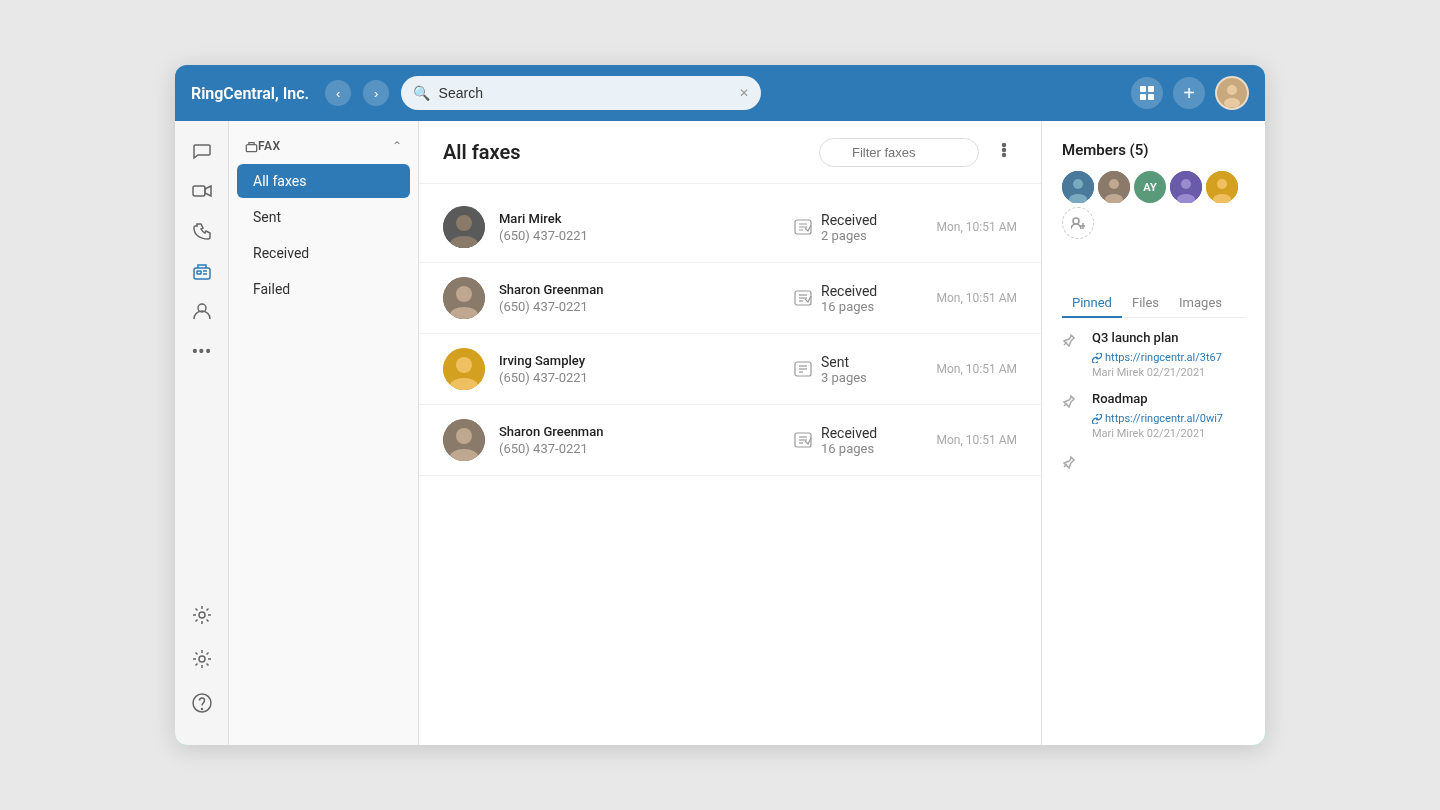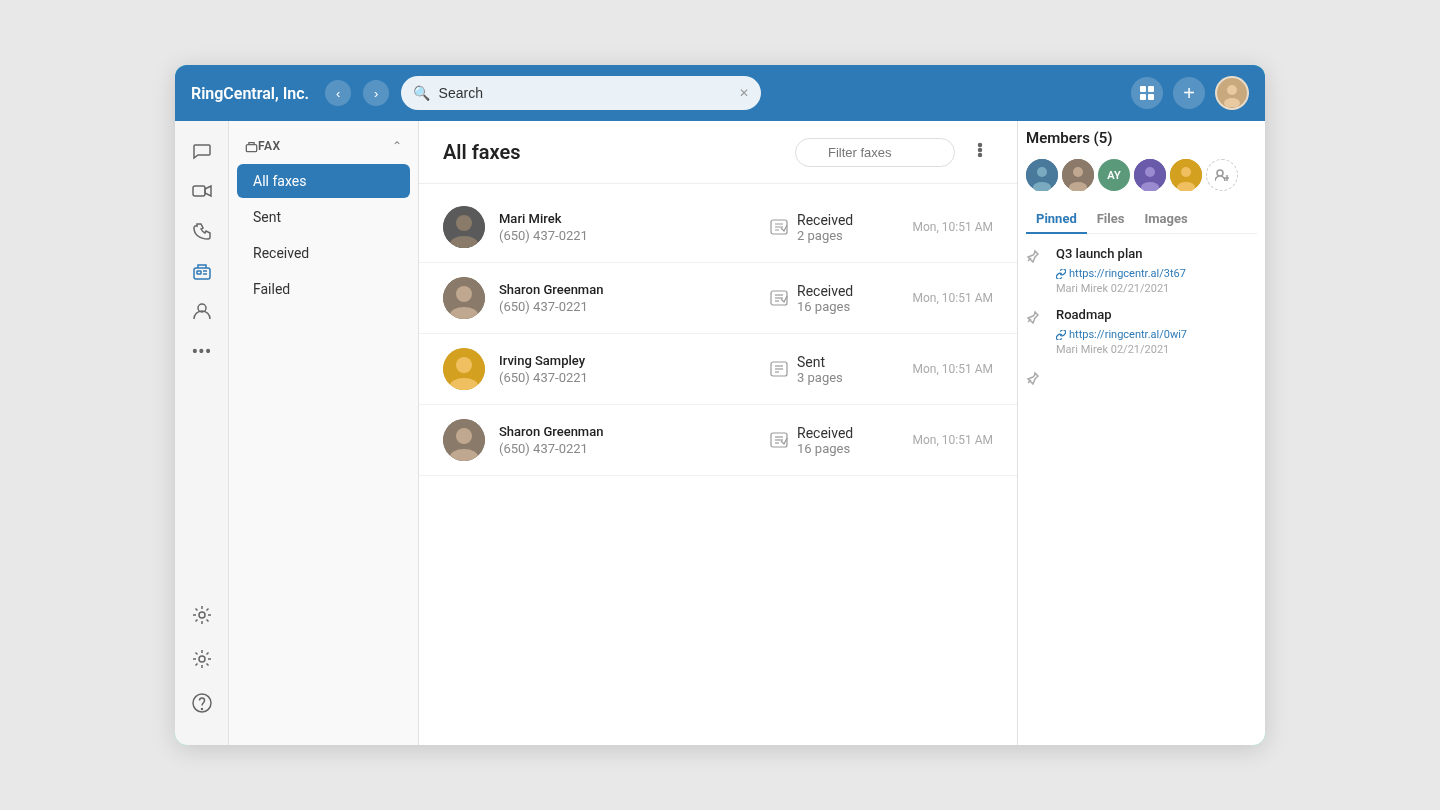--- a/index.html
+++ b/index.html
@@ -305,26 +305,26 @@
     }
     .fax-time {
       font-size: 12px;
       color: #aaa;
       text-align: right;
       min-width: 90px;
     }
 
     
     .right-panel {
-      width: 248px;
+      width: 224px;
       border-left: 1px solid #e0e0e0;
       background: #fff;
       display: flex;
       flex-direction: column;
-      padding: 8px;
+      padding: 20px;
     }
     .members-header {
       font-size: 15px;
       font-weight: 600;
       color: #222;
       margin-bottom: 12px;
     }
     .members-avatars {
       display: flex;
       align-items: center;
@@ -358,26 +358,27 @@
       font-size: 16px;
     }
     .panel-tabs {
       display: flex;
       gap: 0;
       border-bottom: 1px solid #eee;
       margin-bottom: 12px;
     }
     .panel-tab {
       font-size: 13px;
-      font-weight: 700;
+      font-weight: 400;
       padding: 6px 10px;
       cursor: pointer;
       color: #888;
       border-bottom: 2px solid transparent;
       margin-bottom: -1px;
+      margin-top: 36px;
     }
     .panel-tab.active {
       color: #2e7ab6;
       border-bottom: 2px solid #2e7ab6;
     }
     .pinned-list {
       display: flex;
       flex-direction: column;
       gap: 12px;
     }

